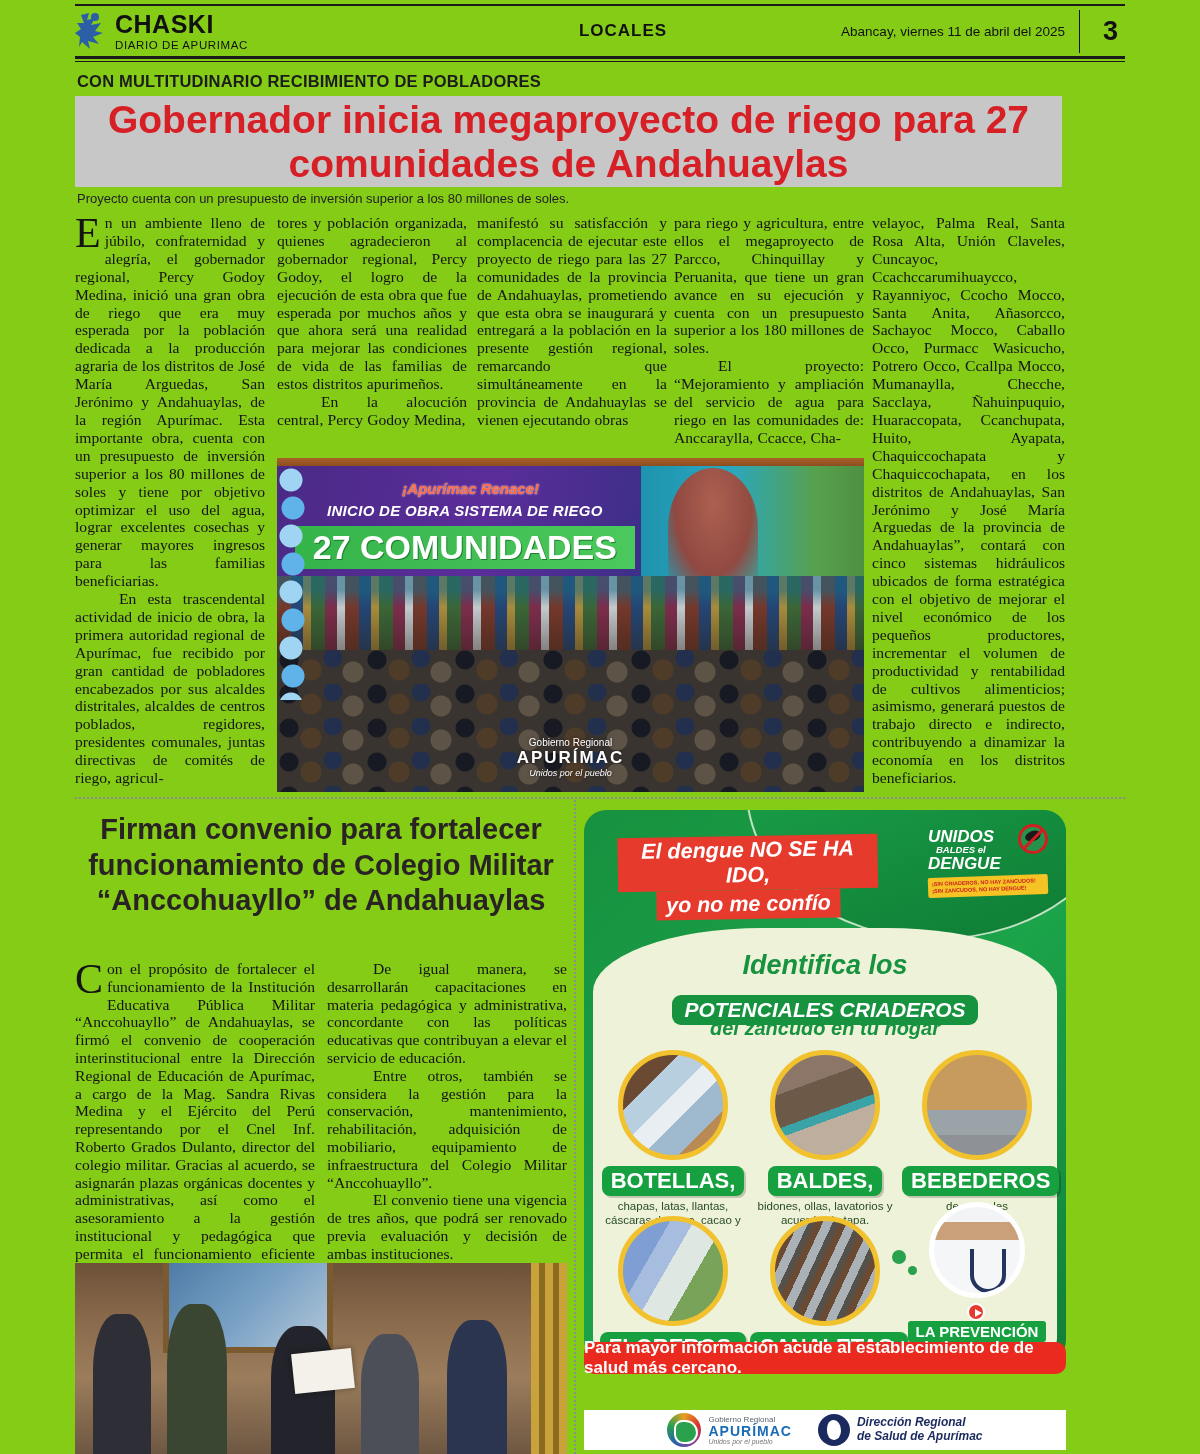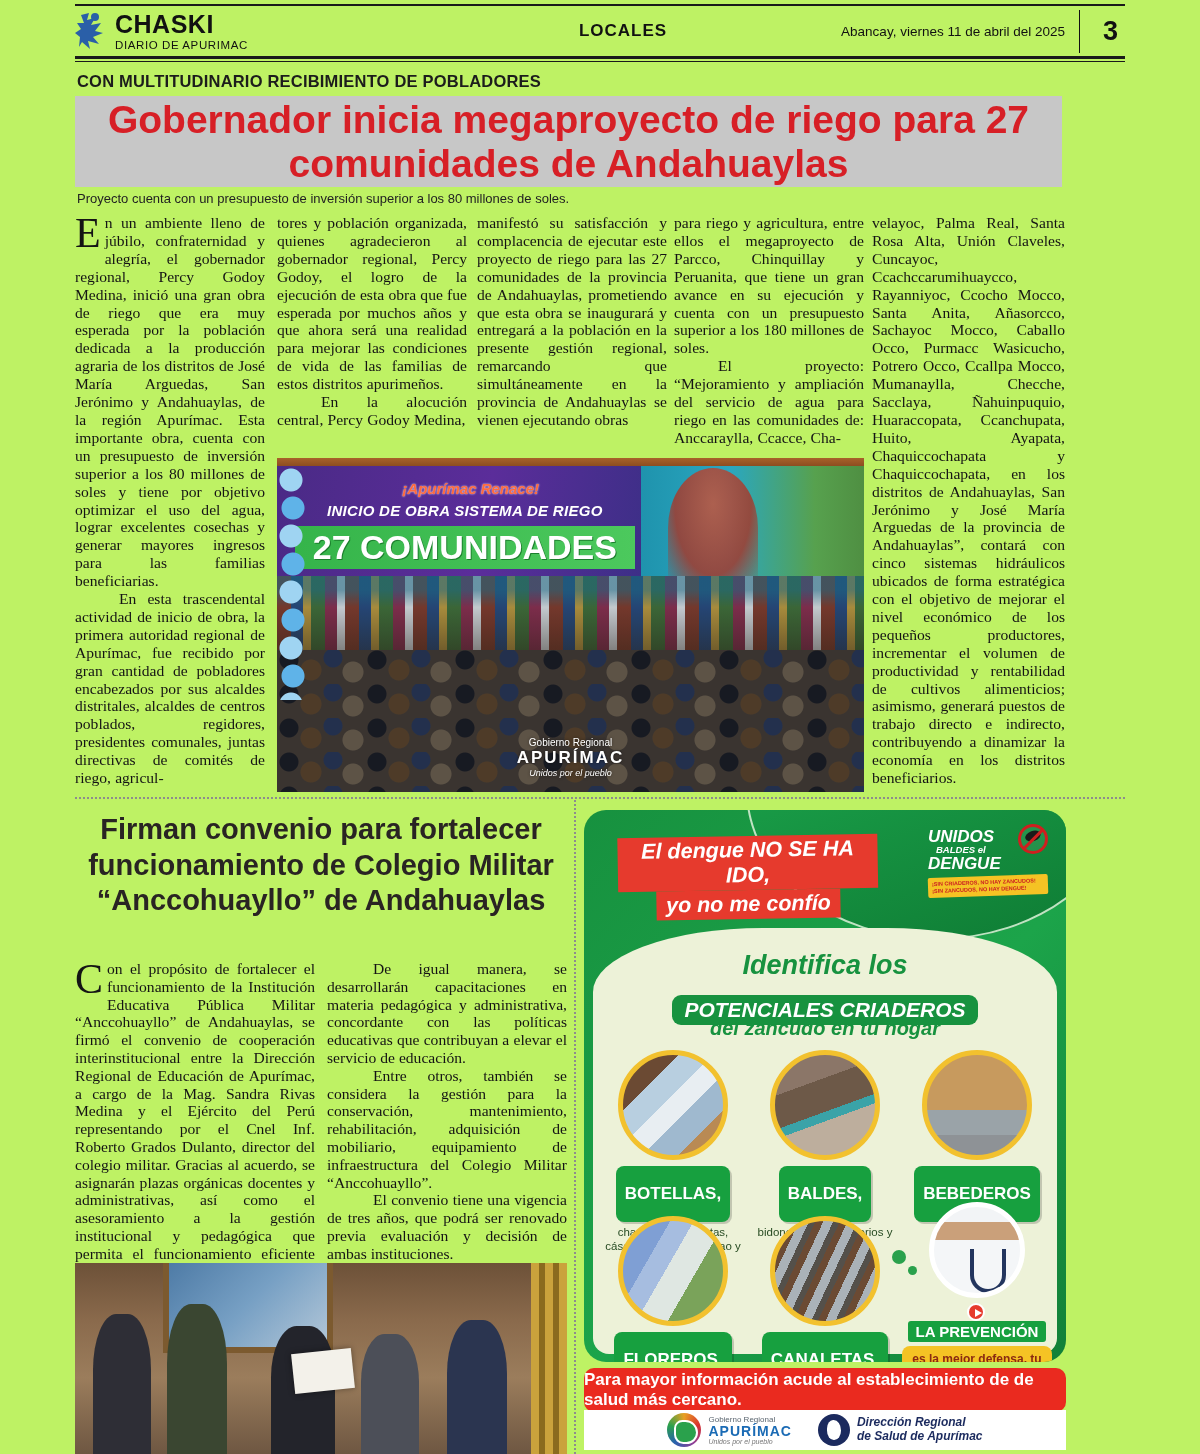--- a/index.html
+++ b/index.html
@@ -1,18 +1,18 @@
 <!DOCTYPE html>
 <html><head>
 <meta charset="utf-8">
 <style>
   * { margin:0; padding:0; box-sizing:border-box; }
   html,body { background:#ffffff; }
   body { font-family:"Liberation Serif", serif; }
-  #page { position:relative; width:1200px; height:1454px; background:#bef264; overflow:hidden; }
+  #page { position:relative; width:1200px; height:1454px; background:#84cc16; overflow:hidden; }
 
   
   .masthead { position:absolute; left:75px; top:4px; width:1050px; height:52px;
     border-top:2px solid #1a1a1a; display:flex; align-items:center; }
   .masthead-rule { position:absolute; left:75px; top:56px; width:1050px; height:6px;
     border-top:3px solid #1a1a1a; border-bottom:1px solid #1a1a1a; }
   .brand-block { display:flex; align-items:center; gap:6px; width:330px; }
   .chaski-icon { width:34px; height:40px; flex:0 0 auto; }
   .brand-text .brand-name { font-family:"Liberation Sans", sans-serif; font-weight:bold;
     font-size:25px; color:#111; letter-spacing:0.5px; line-height:1; }
@@ -152,33 +152,33 @@
   .ph-botellas { background:linear-gradient(135deg,#6b4a33 0 28%,#b8cfe0 28% 45%,#e8eef2 45% 60%,#9fb9cf 60% 78%,#b98a54 78% 100%); }
   .ph-baldes { background:linear-gradient(160deg,#8b7668 0 30%,#6d5948 30% 55%,#3aa3a8 55% 62%,#bdae9d 62% 100%); }
   .ph-bebederos { background:linear-gradient(180deg,#c79a5e 0 55%,#9aa3a8 55% 80%,#8e9296 80% 100%); }
   .ph-floreros { background:linear-gradient(120deg,#7f9fd4 0 30%,#a6bde0 30% 45%,#dfe7e2 45% 65%,#7aa35a 65% 100%); }
   .ph-canaletas { background:repeating-linear-gradient(115deg,#aab2b8 0 9px,#54504a 9px 15px,#6b4a33 15px 22px); }
   .ph-doctor { background:linear-gradient(180deg,#f2f4f6 0 18%,#caa07a 18% 38%,#f4f6f8 38% 100%); position:relative; }
   .ph-doctor::after { content:""; position:absolute; left:36px; top:42px; width:28px; height:40px;
     border:4px solid #23355e; border-top:none; border-radius:0 0 18px 18px; }
   .cell-label { margin-top:6px; }
   .cell-label span { display:inline-block; background:#17a03f; color:#fff; font-weight:bold;
-    font-size:17px; padding:18px 9px; border-radius:8px; box-shadow:2px 2px 0 rgba(0,0,0,.18); }
+    font-size:22px; padding:2px 9px; border-radius:8px; box-shadow:2px 2px 0 rgba(0,0,0,.18); }
   .cell-cap { margin-top:4px; color:#274b22; font-size:11.5px; line-height:1.2; }
   .prev-label { margin-top:4px; position:relative; }
   .prev-label .picon { display:inline-block; vertical-align:middle; width:18px; height:18px; border-radius:50%;
     background:#e63a2d; border:2px solid #fff; margin-right:3px; position:relative; }
   .prev-label .picon::after { content:""; position:absolute; left:6px; top:4px; width:0; height:0;
     border-left:7px solid #fff; border-top:4px solid transparent; border-bottom:4px solid transparent; }
   .prev-label span.txt { display:inline-block; vertical-align:middle; background:#17a03f; color:#fff;
     font-weight:bold; font-size:15px; padding:2px 8px; border-radius:3px; }
   .prev-box { margin:4px auto 0; width:150px; background:#f5c324; color:#8a2a12; font-size:12px;
     font-weight:bold; line-height:1.25; padding:6px 6px; border-radius:8px; }
   .gdots i { position:absolute; border-radius:50%; background:#2aa14c; }
-  .ad-redbar { position:absolute; left:0; top:558px; width:482px; height:44px; background:#ea2a1f;
+  .ad-redbar { position:absolute; left:0; top:532px; width:482px; height:32px; background:#ea2a1f;
     border-radius:10px; display:flex; align-items:center; justify-content:center; }
   .ad-redbar span { color:#fff; font-weight:bold; font-size:17px; }
   .ad-logos { position:absolute; left:0; top:600px; width:482px; height:40px; display:flex;
     align-items:center; justify-content:center; gap:26px; background:#fff; }
   .glogo { display:flex; align-items:center; gap:7px; }
   .glogo-ring { width:34px; height:34px; border-radius:50%;
     background:conic-gradient(#e8a023,#d8302f,#8e3f97,#2862ad,#2aa14c,#e8a023); position:relative; }
   .glogo-ring::after { content:""; position:absolute; left:7px; top:7px; width:20px; height:20px;
     border-radius:40% 60% 55% 45%; background:#2aa14c; border:2px solid #fff; }
   .glogo-text .g1 { font-size:8px; color:#5b6670; }

